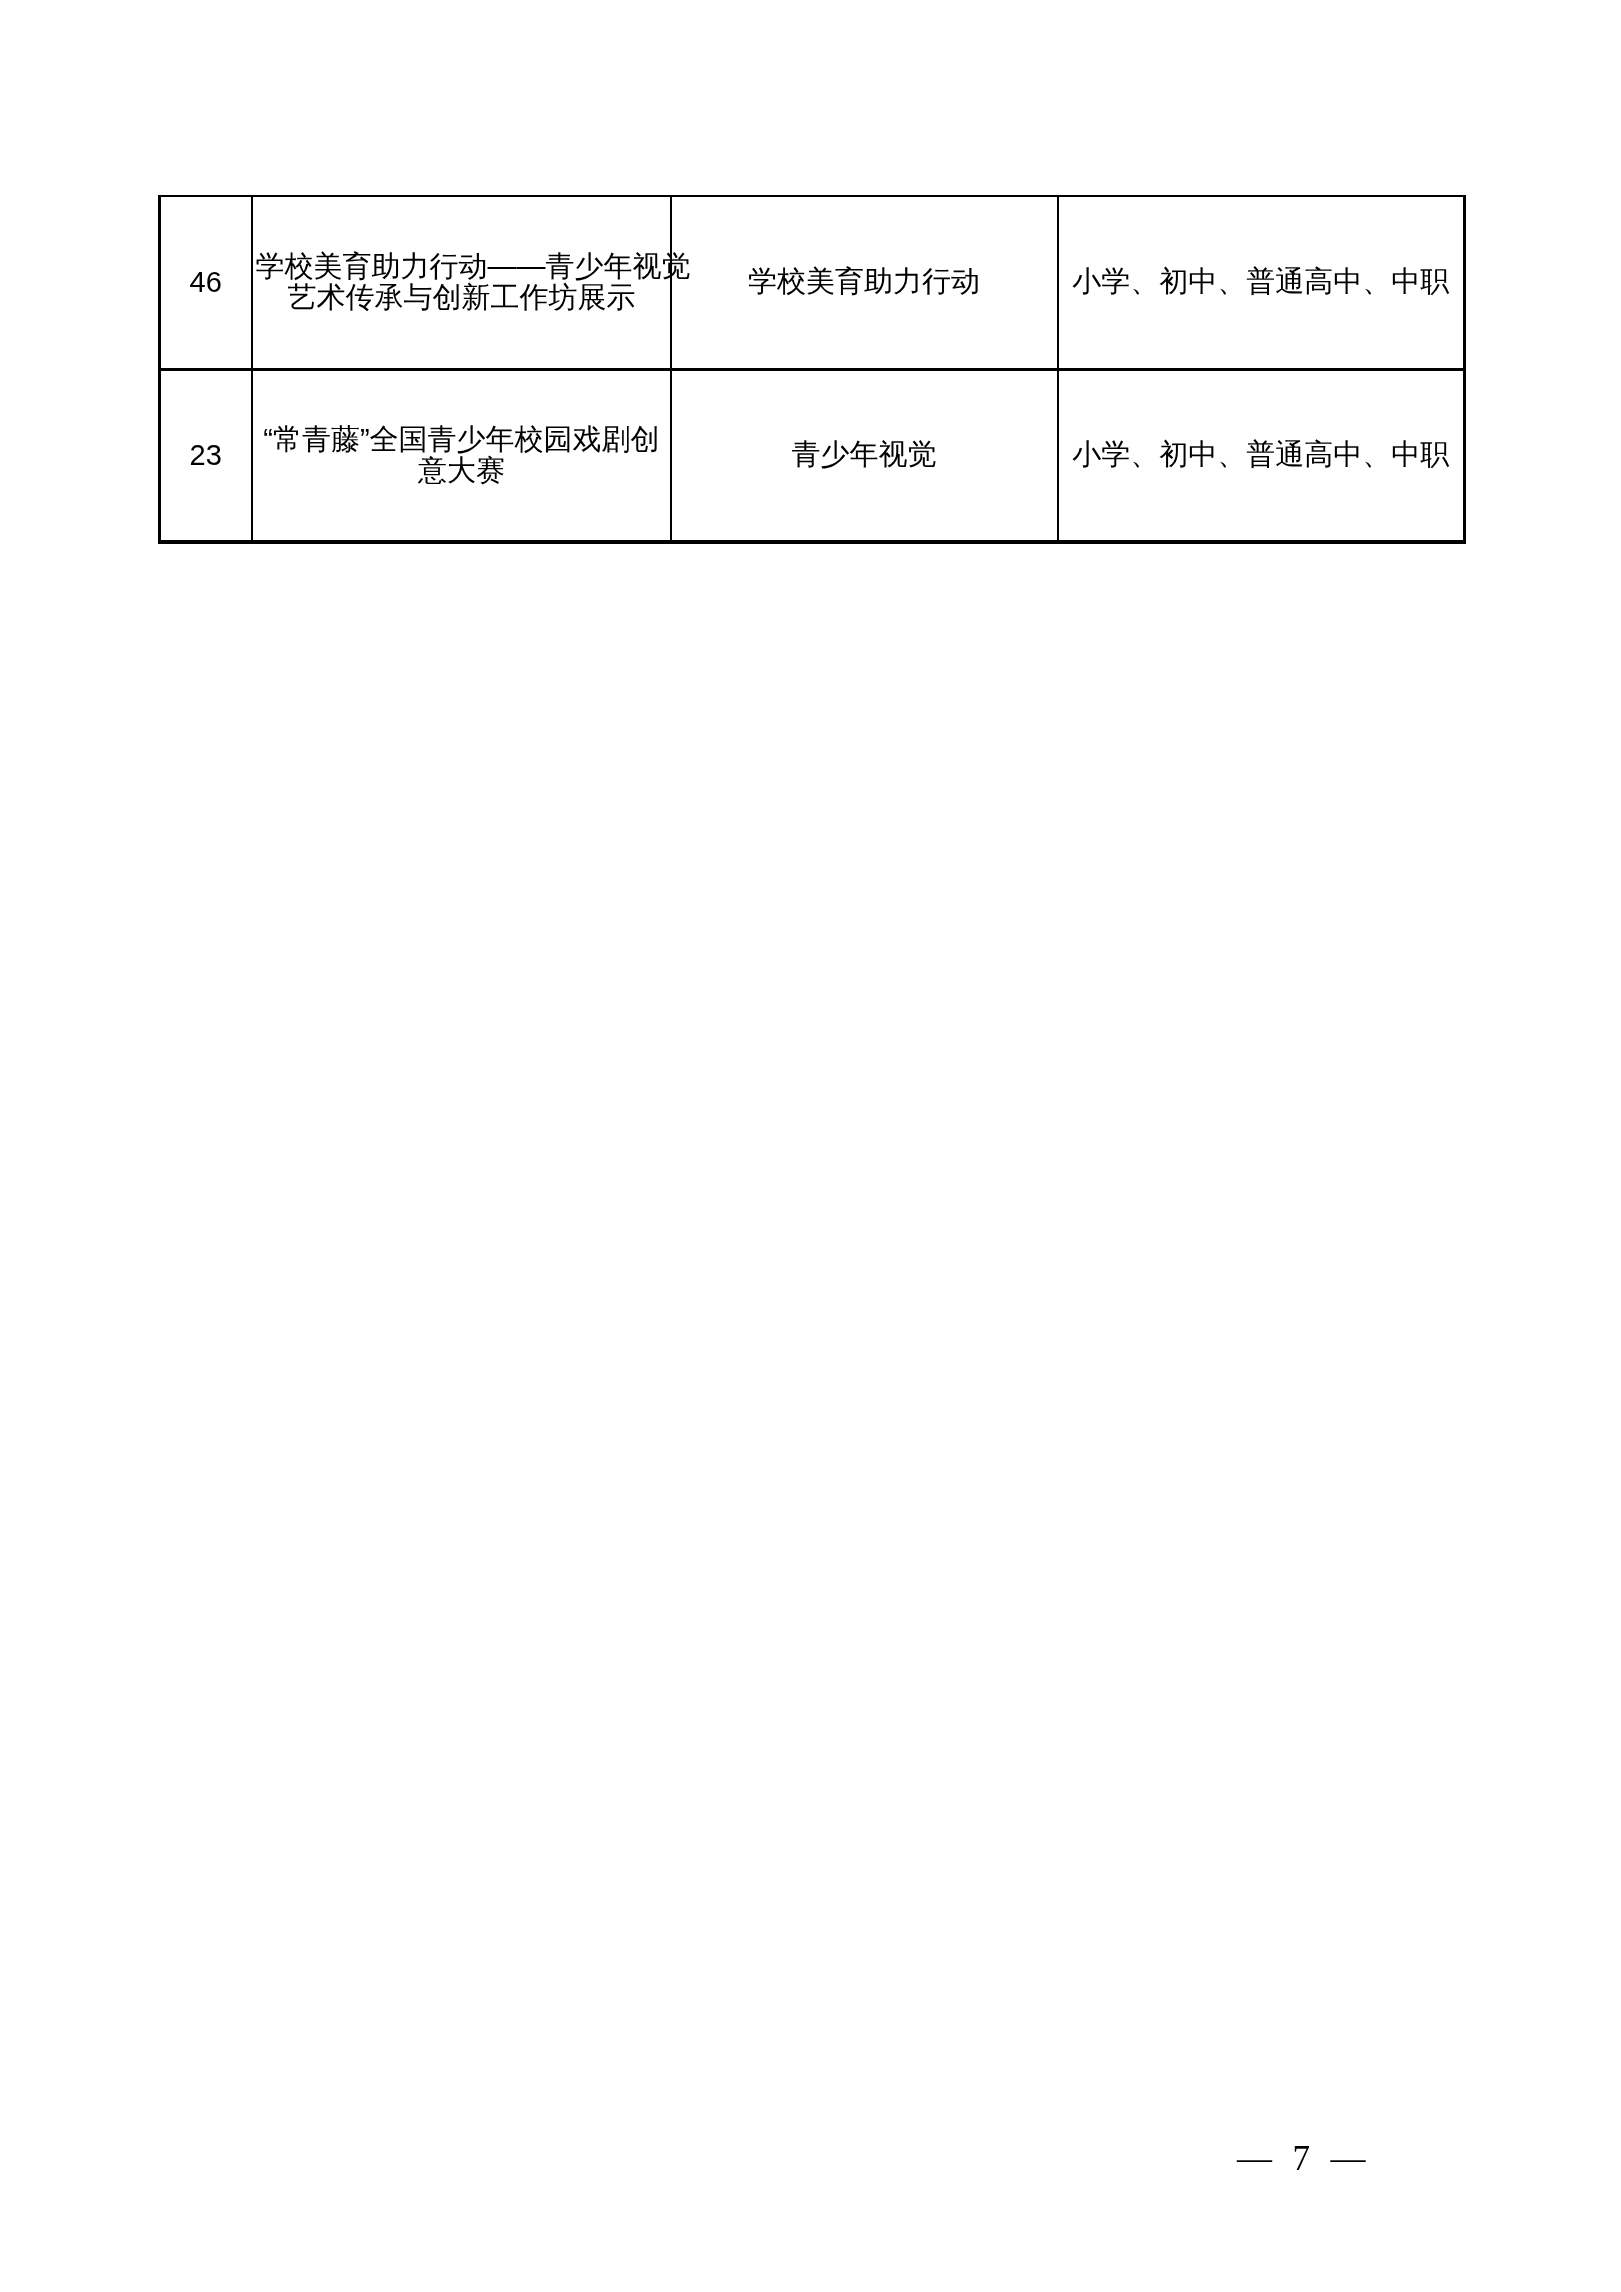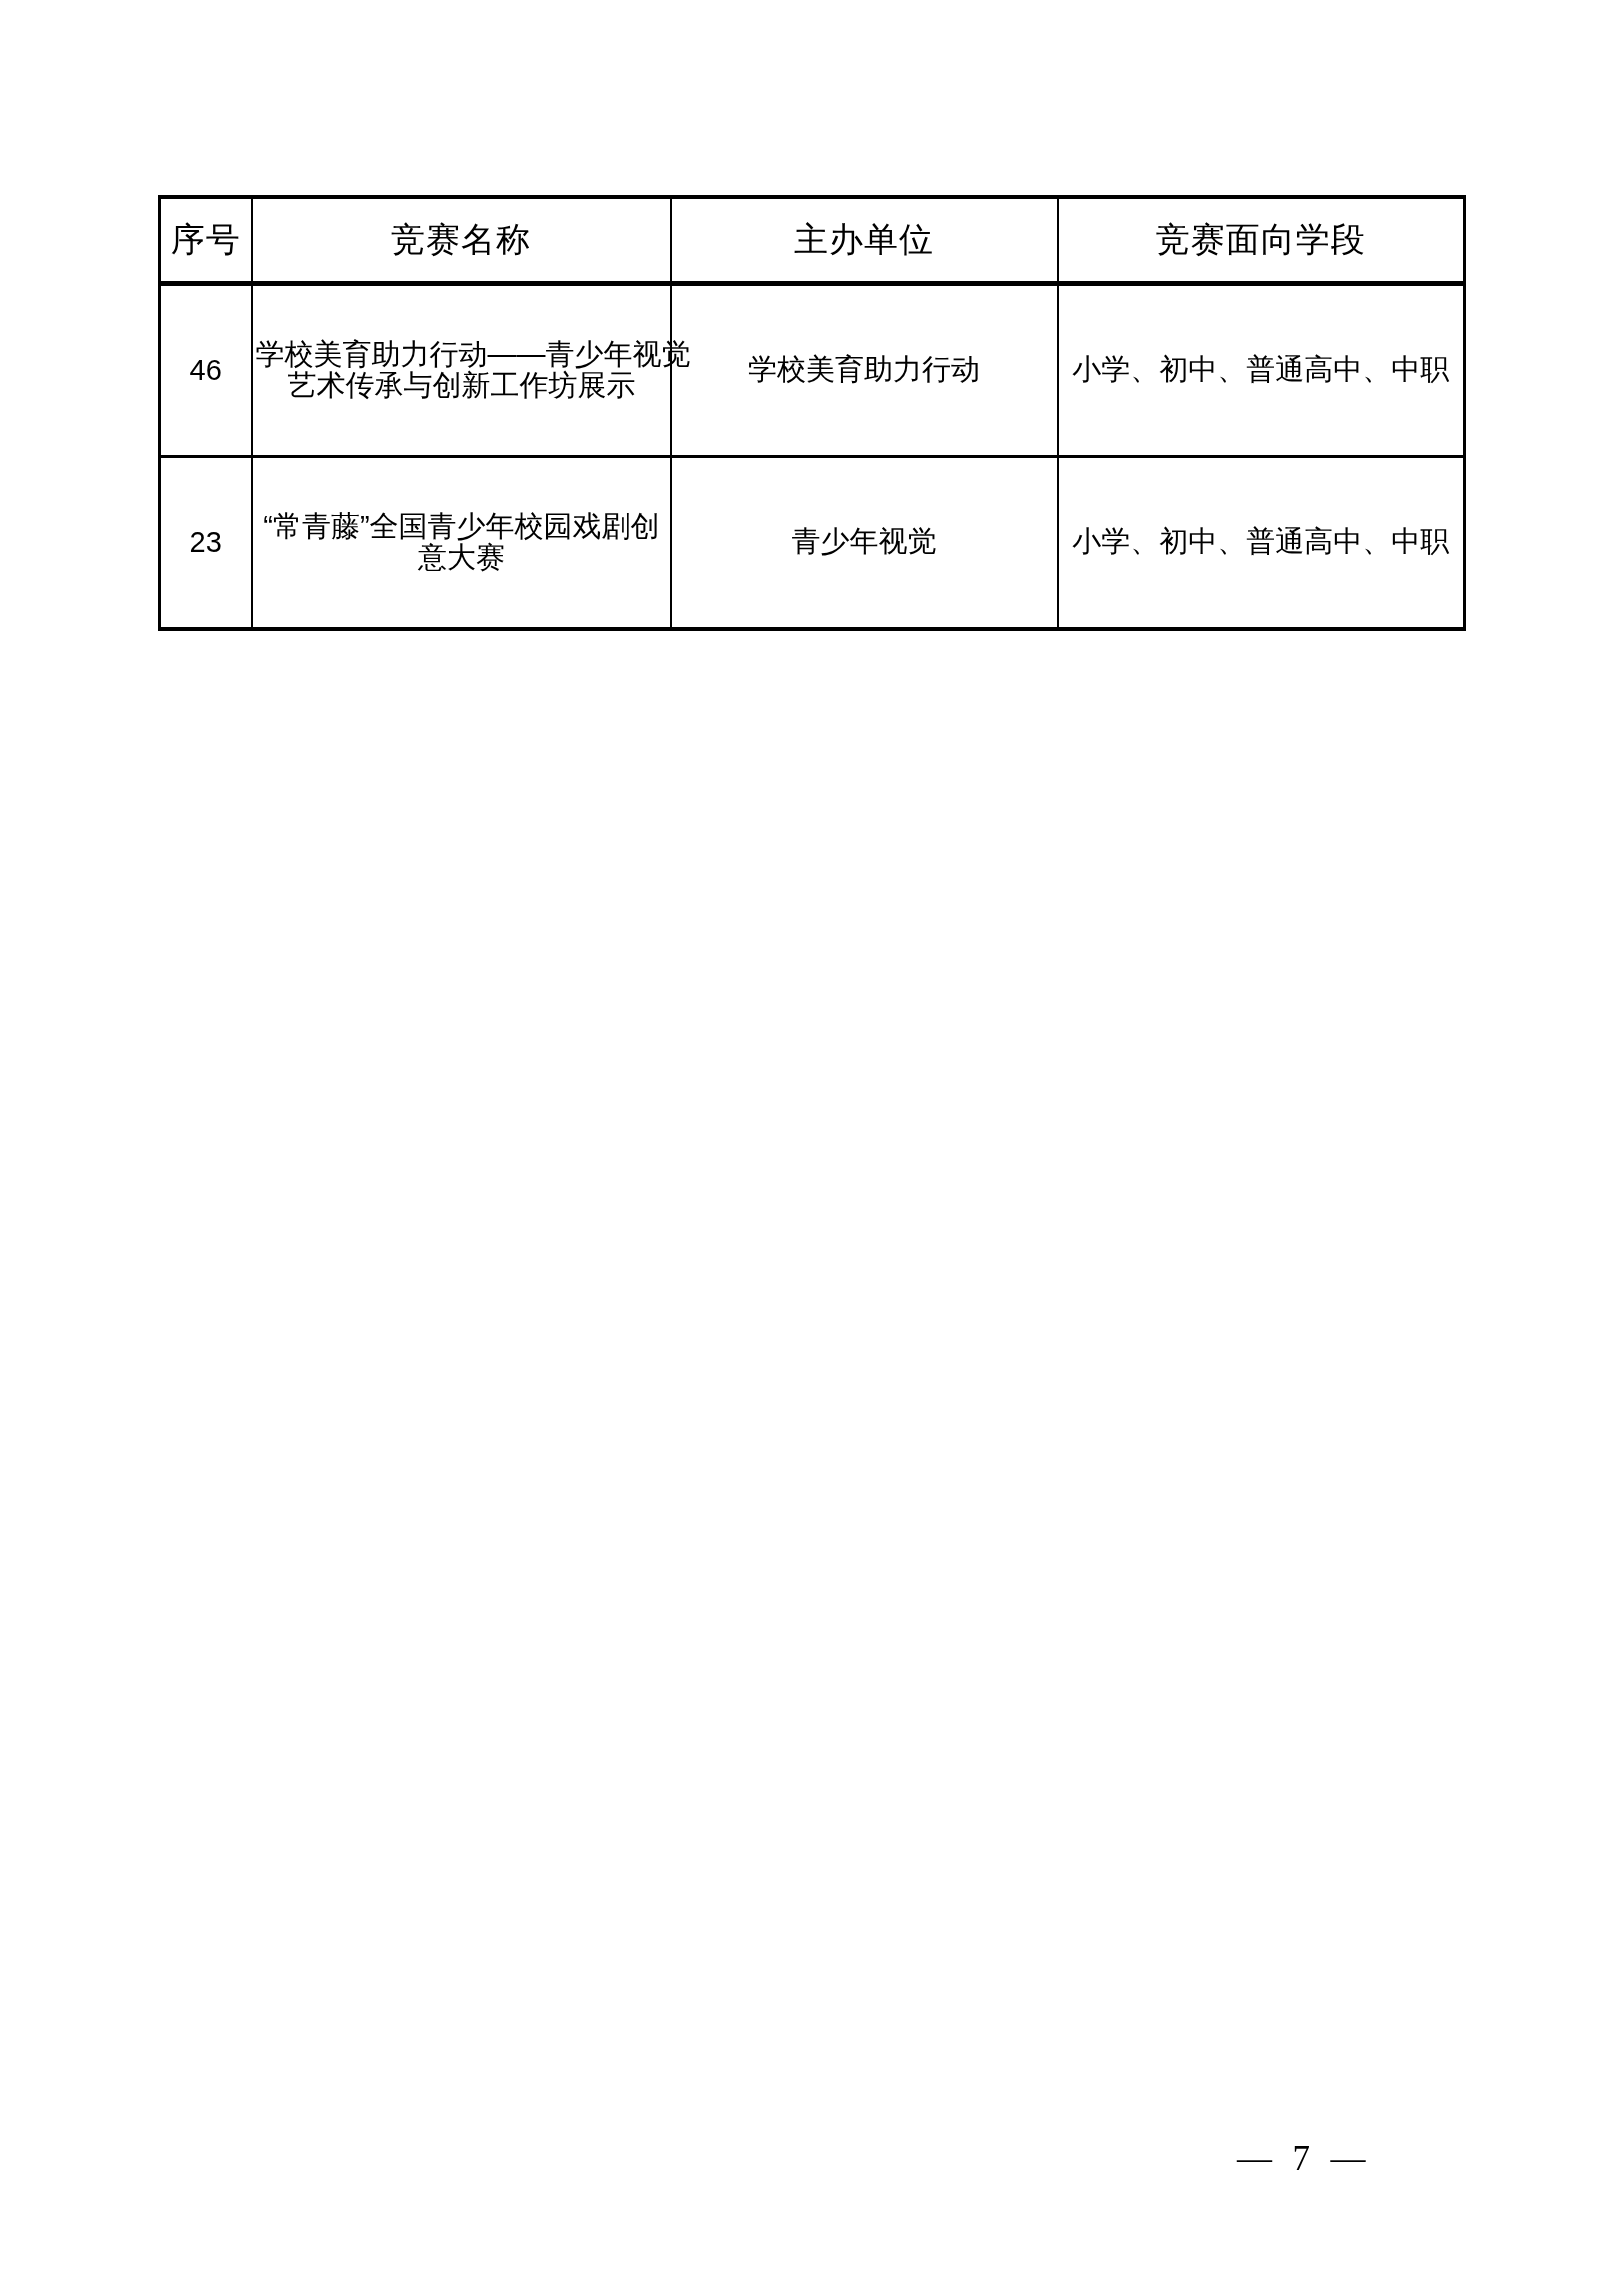--- a/index.html
+++ b/index.html
@@ -85,26 +85,20 @@
 <div class="page">
 
   <table class="comp-table">
     <colgroup>
       <col class="c-no">
         <col class="c-name">
         <col class="c-org">
         <col class="c-stage">
     </colgroup>
     <tbody>
-      <tr class="hdr">
-        <th>序号</th>
-        <th>竞赛名称</th>
-        <th>主办单位</th>
-        <th>竞赛面向学段</th>
-      </tr>
 
       <tr class="r1">
         <td class="no-cell">46</td>
         <td class="name-cell">
           <div class="name-lines">
             <div class="name-line">学校美育助力行动——青少年视觉</div>
             <div class="name-line">艺术传承与创新工作坊展示</div>
           </div>
         </td>
         <td class="org-cell">学校美育助力行动</td>

